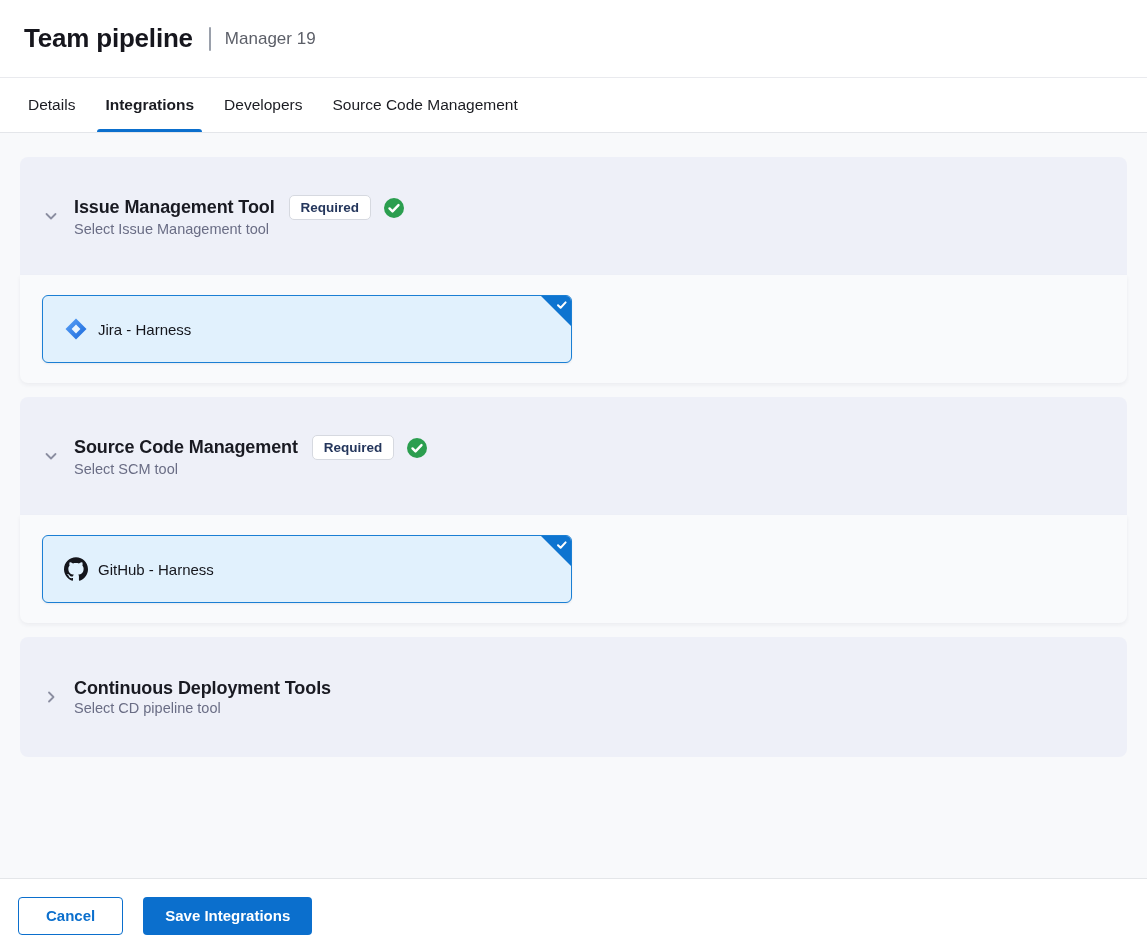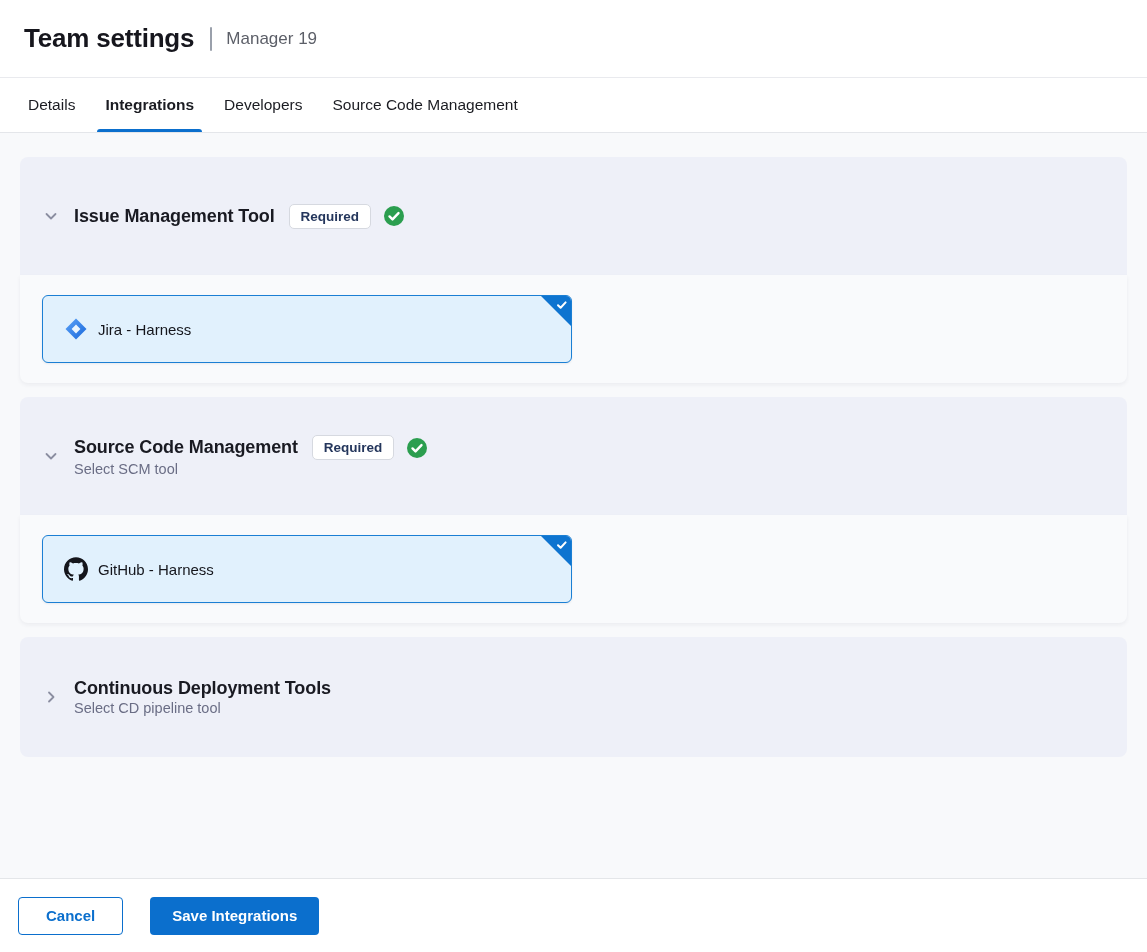--- a/index.html
+++ b/index.html
@@ -77,33 +77,33 @@
   .corner-check {
     position: absolute; top: -1px; right: -1px; width: 32px; height: 32px;
     background: #0e74d0;
     clip-path: polygon(0 0, 100% 0, 100% 100%);
   }
   .corner-check svg { position: absolute; top: 3px; right: 3px; }
 
   
   .footer {
     height: 74px; background: #ffffff; border-top: 1px solid #e4e6e9;
-    display: flex; align-items: center; padding: 0 18px; gap: 27px; flex: 0 0 auto;
+    display: flex; align-items: center; padding: 0 18px; gap: 20px; flex: 0 0 auto;
   }
   .btn { font-family: inherit; font-size: 15px; font-weight: 700; border-radius: 4px; height: 38px; cursor: pointer; }
   .btn-secondary { background: #ffffff; color: #0b6fcd; border: 1px solid #0b6fcd; padding: 0 27px; }
   .btn-primary { background: #0b6fcd; color: #ffffff; border: none; padding: 0 22px; }
 </style>
 </head>
 <body>
 
 <div class="page">
 
   <header class="app-header">
-    <h1 class="page-title">Team settings</h1>
+    <h1 class="page-title">Team pipeline</h1>
     <div class="title-sep"></div>
     <span class="title-context">Manager 19</span>
   </header>
 
   <nav class="tab-bar">
     <div class="tab">
       <span>Details</span>
 
     </div>
     <div class="tab active">
@@ -133,20 +133,21 @@
           <div class="title-row">
             <span class="section-title">Issue Management Tool</span>
             <span class="badge">Required</span>
             <span class="check-circle">
               <svg width="22" height="22" viewBox="0 0 22 22">
                   <circle cx="11" cy="11" r="10" fill="#2b9e4f"></circle>
                   <path d="M6.5 11.4l3 3 6-6.3" fill="none" stroke="#ffffff" stroke-width="2.4" stroke-linecap="round" stroke-linejoin="round"></path>
                 </svg>
             </span>
           </div>
+          <span class="section-subtitle">Select Issue Management tool</span>
         </div>
       </div>
       <div class="section-body">
         <div class="tool-card">
           <span class="tool-icon">
             <svg width="24" height="24" viewBox="0 0 24 24">
               <defs>
                 <linearGradient id="jiraGrad" x1="0" y1="0" x2="1" y2="1">
                   <stop offset="0" stop-color="#5ca2f7"></stop>
                     <stop offset="1" stop-color="#1868db"></stop>

